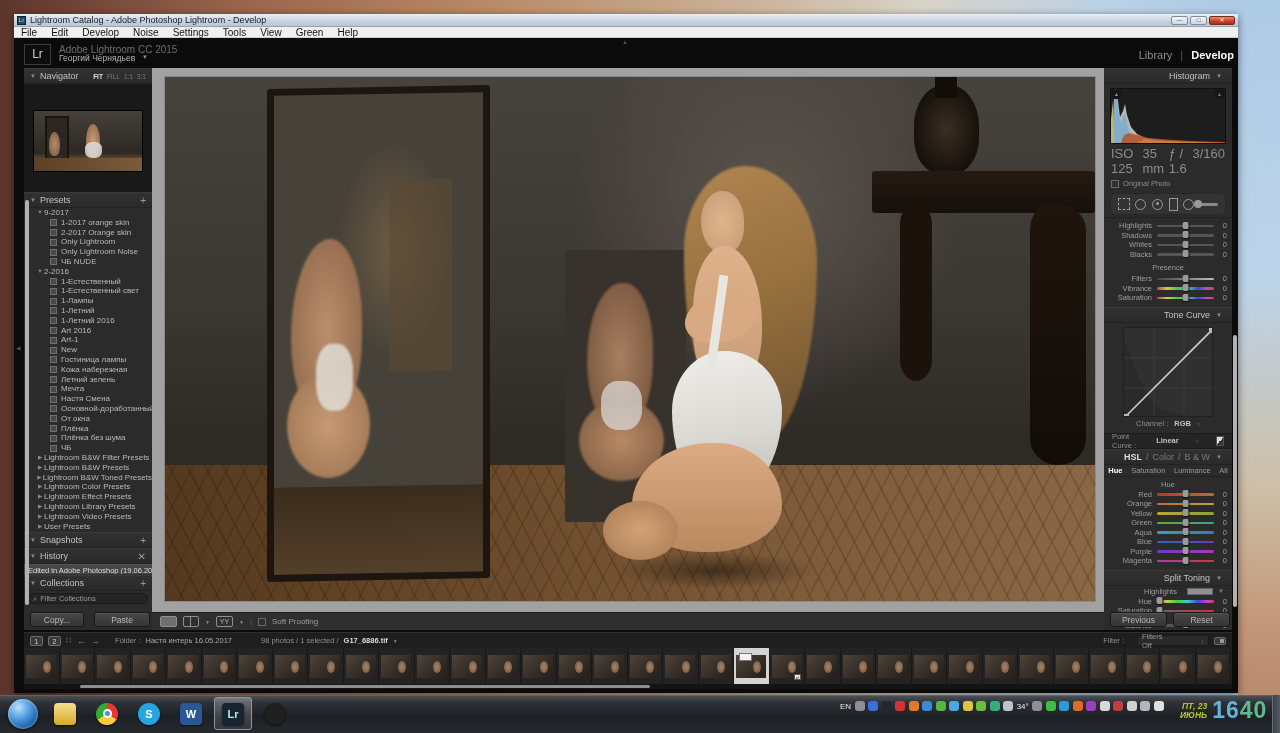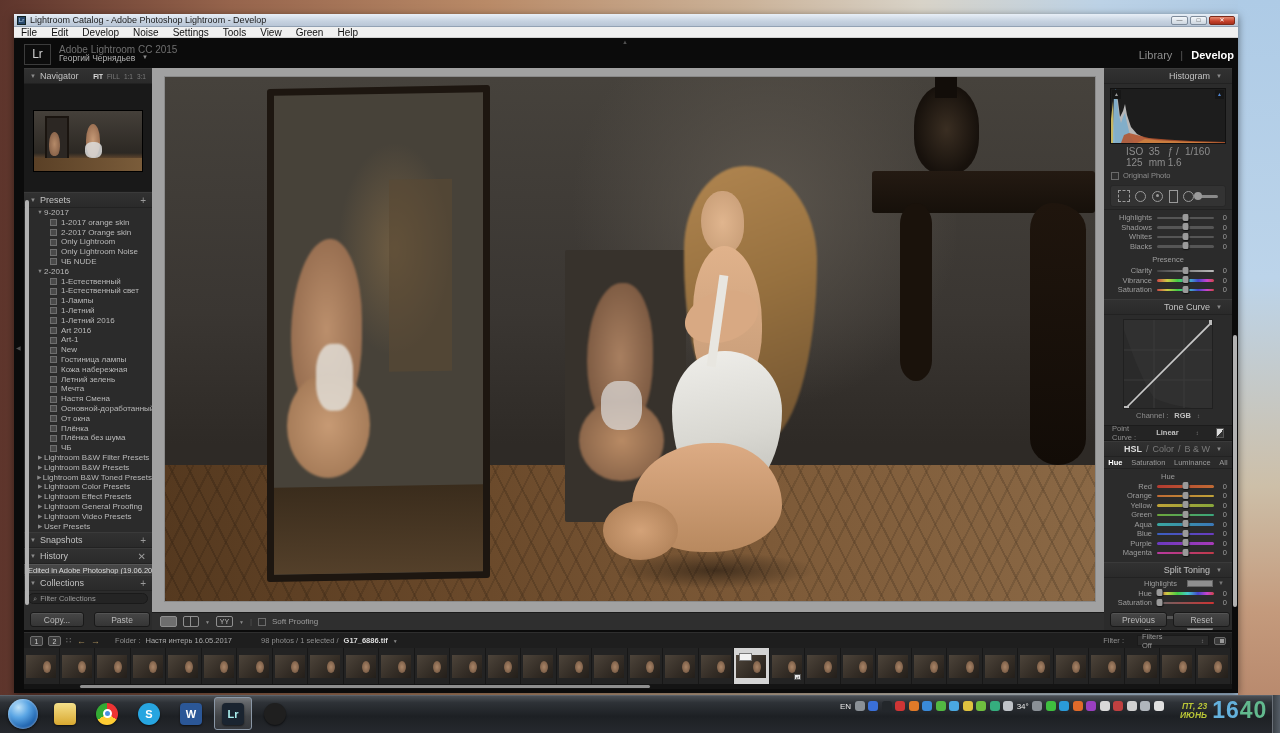--- a/index.html
+++ b/index.html
@@ -69,21 +69,21 @@
     display:flex; align-items:center; font-size:7.5px; color:#9a9a9a; padding:0 4px; gap:3px; }
   
   .lrbtn { height:15px; border:1px solid #191919; border-radius:3px; color:#b9b9b9; font-size:8.5px;
     background:linear-gradient(#474747,#353535); text-align:center; line-height:14px;
     box-shadow:inset 0 1px 0 rgba(255,255,255,.08); }
   #btn-copy { left:30px; top:612px; width:54px; } #btn-paste { left:94px; top:612px; width:56px; }
   #btn-previous { left:1110px; top:612px; width:57px; } #btn-reset { left:1173px; top:612px; width:57px; }
   
   #hist-box { margin:4px 6px 0 6px; width:116px; height:56px; background:#1d1d1d; border:1px solid #111; position:relative; }
   .clip-ind { position:absolute; top:1px; width:9px; height:9px; background:#161616; font-size:5px; line-height:9px; text-align:center; }
-  #hist-info { display:flex; justify-content:space-between; padding:2px 22px; font-size:10px; color:#8d8d8d; }
+  #hist-info { display:flex; justify-content:space-between; padding:2px 7px; font-size:13px; color:#8d8d8d; }
   #orig-row { display:flex; align-items:center; gap:4px; padding:1px 7px 3px; font-size:7.5px; color:#8d8d8d; }
   .cbox { width:8px; height:8px; border:1px solid #6a6a6a; background:#2f2f2f; flex:none; }
   #toolstrip { margin:2px 6px; height:22px; background:#333; border:1px solid #272727; border-radius:3px;
     display:flex; align-items:center; justify-content:space-around; padding:0 4px; }
   .tool { color:#a5a5a5; display:flex; align-items:center; }
   .t-crop { width:12px; height:12px; border:1px dashed #9a9a9a; }
   .t-circ { width:11px; height:11px; border:1.5px solid #9a9a9a; border-radius:50%; }
   .t-dot  { width:11px; height:11px; border:1.5px solid #9a9a9a; border-radius:50%; position:relative; }
   .t-dot::after { content:""; position:absolute; left:2.5px; top:2.5px; width:3px; height:3px; border-radius:50%; background:#9a9a9a; }
   .t-rect { width:9px; height:13px; border:1.5px solid #9a9a9a; }
@@ -359,21 +359,21 @@
       <div class="prow g-indent">
         <span class="tri">▶</span>
         <span>Lightroom Color Presets</span>
       </div>
       <div class="prow g-indent">
         <span class="tri">▶</span>
         <span>Lightroom Effect Presets</span>
       </div>
       <div class="prow g-indent">
         <span class="tri">▶</span>
-        <span>Lightroom General Proofing</span>
+        <span>Lightroom Library Presets</span>
       </div>
       <div class="prow g-indent">
         <span class="tri">▶</span>
         <span>Lightroom Video Presets</span>
       </div>
       <div class="prow g-indent">
         <span class="tri">▶</span>
         <span>User Presets</span>
       </div>
     </div>
@@ -464,21 +464,21 @@
       <polygon points="10,54 13,46 18,44 26,46 38,49 56,50.5 80,52 114,53 114,54" fill="#b5522a" opacity="0.85"></polygon>
       <polygon points="26,54 34,50 48,51.5 70,52.5 100,53.5 114,54" fill="#d89040" opacity="0.6"></polygon>
     </svg>
     <div class="clip-ind" style="left:1px;color:#9a9a9a">▲</div>
     <div class="clip-ind" style="right:1px;color:#4f84d0">▲</div>
   </div>
   <div id="hist-info">
     <span>ISO 125</span>
     <span>35 mm</span>
     <span>ƒ / 1.6</span>
-    <span>1/160</span>
+    <span>3/160</span>
   </div>
   <div id="orig-row">
     <span class="cbox"></span>
     <span>Original Photo</span>
   </div>
   <div id="toolstrip">
     <span class="tool t-crop"></span>
     <span class="tool t-circ"></span>
     <span class="tool t-dot"></span>
     <span class="tool t-rect"></span>
@@ -511,21 +511,21 @@
         <span class="lab">Blacks</span>
         <span class="track">
           <span class="thumb" style="left: 50%;"></span>
         </span>
         <span class="val">0</span>
       </div>
     </div>
   <div class="sect-label" style="margin:4px 0 2px">Presence</div>
   <div id="presence-sliders">
       <div class="srow">
-        <span class="lab">Clarity</span>
+        <span class="lab">Filters</span>
         <span class="track" style="background: linear-gradient(90deg, rgb(68, 68, 68), rgb(187, 187, 187));">
           <span class="thumb" style="left: 50%;"></span>
         </span>
         <span class="val">0</span>
       </div>
       <div class="srow">
         <span class="lab">Vibrance</span>
         <span class="track rainbow">
           <span class="thumb" style="left: 50%;"></span>
         </span>

